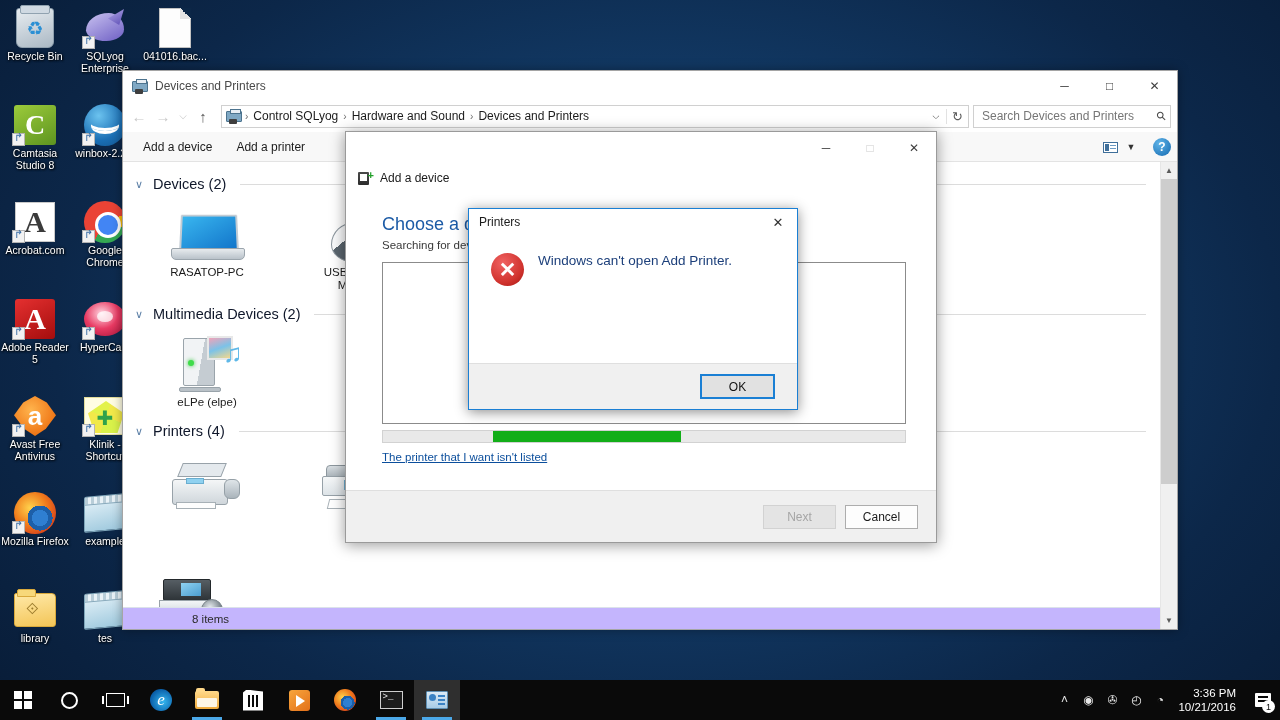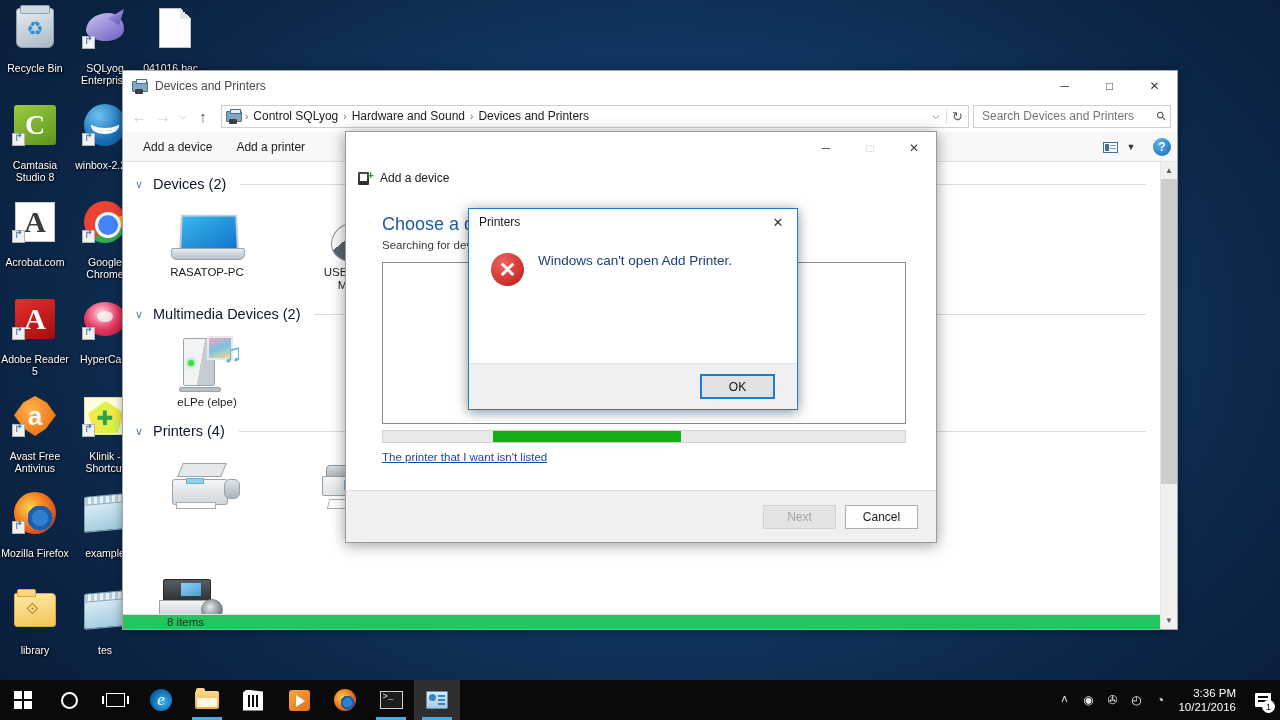--- a/index.html
+++ b/index.html
@@ -23,21 +23,21 @@
   .desk-icon {
     width: 70px; height: 97px;
     display: flex; flex-direction: column; align-items: center;
     padding-top: 5px;
   }
   .desk-ico-img {
     width: 46px; height: 46px; position: relative;
     display: flex; align-items: center; justify-content: center;
   }
   .desk-label {
-    margin-top: 12px; color: #fff; font-size: 10.5px; line-height: 11.5px;
+    margin-top: 0; color: #fff; font-size: 10.5px; line-height: 11.5px;
     text-align: center; width: 70px;
     text-shadow: 0 0 3px rgba(0,0,0,.95), 1px 1px 2px rgba(0,0,0,.9);
     word-wrap: break-word;
   }
   .shortcut-arrow {
     position: absolute; left: 0; bottom: 2px; width: 13px; height: 13px;
     background: #f2f2f2; border: 1px solid #b4b4b4;
   }
   .shortcut-arrow::after {
     content: "↱"; position: absolute; left: 1px; top: -3px;
@@ -198,22 +198,22 @@
   .art-printer .body { position:absolute; left:2px; top:13px; width:64px; height:20px; background: linear-gradient(#f6f8f9,#dde3e7); border:1px solid #97a1a8; border-radius:2px;}
   .art-printer .scr { position:absolute; left:24px; top:17px; width:22px; height:10px; background:#9ed5f2; border:1px solid #6fafd2;}
   .art-printer .tray { position:absolute; left:8px; bottom:0; width:44px; height:10px; background:#fff; border:1px solid #a8b1b7; transform: skewX(-14deg);}
   .art-cam { width:66px; height:48px; position:relative;}
   .art-cam .body { position:absolute; left:4px; top:2px; width:48px; height:22px; background: linear-gradient(#565e64,#2e3438); border:1px solid #23282b; border-radius:2px;}
   .art-cam .scr { position:absolute; left:22px; top:6px; width:20px; height:13px; background: linear-gradient(150deg,#8fd2f2,#4c9ed0);}
   .art-cam .low { position:absolute; left:0; top:23px; width:54px; height:18px; background: linear-gradient(#f2f5f7,#c9d1d6); border:1px solid #98a2a9;}
   .art-cam .lens { position:absolute; right:2px; top:22px; width:22px; height:22px; border-radius:50%; background: radial-gradient(circle at 40% 36%, #e6ebee, #7b868d 62%, #4a5257); border:1px solid #7c868c;}
 
   .status-bar {
-    position:absolute; left:0; right:0; bottom:0; height:15px; background:#22c55e;
-    border-top:1px solid #dbe2ea; display:flex; align-items:center; padding-left: 44px;
+    position:absolute; left:0; right:0; bottom:0; height:22px; background:#c4b5fd;
+    border-top:1px solid #dbe2ea; display:flex; align-items:center; padding-left: 69px;
     font-size: 11.5px; color:#2b2b2b;
   }
   .exp-scroll {
     width:17px; background:#f0f0f0; border-left:1px solid #e6e6e6;
     display:flex; flex-direction:column; align-items:center; flex-shrink:0;
   }
   .sc-arrow { height:17px; width:17px; display:flex; align-items:center; justify-content:center; font-size:8px; color:#5a5a5a;}
   .sc-track { flex:1; width:17px; background:#f0f0f0; position:relative;}
   .sc-thumb { position:absolute; left:0; top:0; width:17px; height:305px; background:#cdcdcd;}
 

